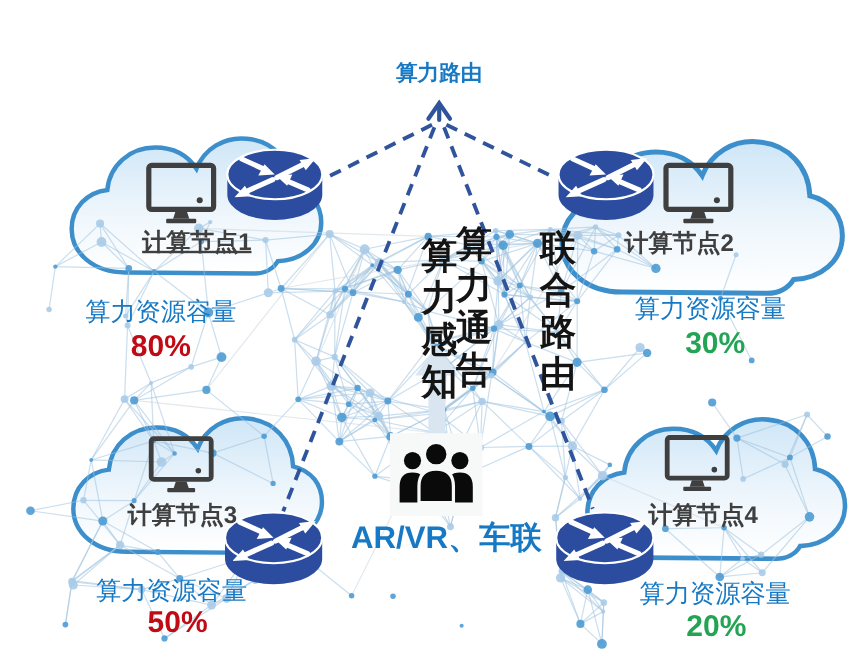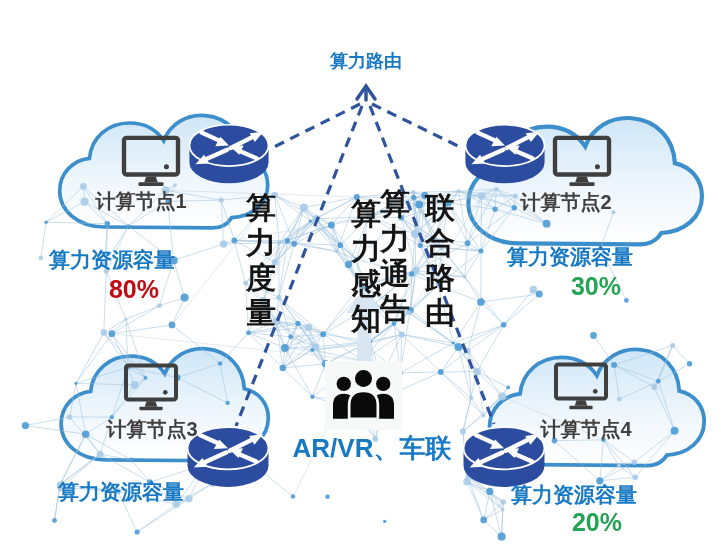--- a/index.html
+++ b/index.html
@@ -4,21 +4,21 @@
 <style>
   html,body{margin:0;padding:0;background:#ffffff;}
   #stage{position:relative;width:721px;height:550px;overflow:hidden;background:#ffffff;
          font-family:"Liberation Sans",sans-serif;}
   #gfx{position:absolute;left:0;top:0;}
   .abs{position:absolute;}
   .title{font-size:18px;font-weight:bold;color:var(--accent_blue);text-align:center;}
   .pillar{width:34px;font-size:30px;line-height:35px;font-weight:bold;color:var(--pillar_black);
           text-align:center;word-break:break-all;}
   .node-label{width:140px;font-size:20px;font-weight:bold;color:var(--text_dark);text-align:center;}
-  .cap-label{width:170px;font-size:21px;font-weight:bold;color:var(--accent_blue);}
+  .cap-label{width:170px;font-size:21px;font-weight:normal;color:var(--accent_blue);text-align:center;}
   .cap-value{width:170px;font-size:25px;font-weight:bold;text-align:center;}
   .app-line{width:220px;font-size:26px;font-weight:bold;color:var(--accent_blue);text-align:center;line-height:29px;}
   .cloud-shape{stroke:var(--cloud_stroke);stroke-width:4;fill:url(#cloudGrad);}
   .router-body{fill:var(--router_blue);}
   .router-top{fill:var(--router_blue);stroke:#ffffff;stroke-width:2;}
   .router-arrow{stroke:#ffffff;stroke-width:5;stroke-linecap:round;fill:none;}
   .router-head{fill:#ffffff;stroke:none;}
   .mon-stroke{stroke:var(--text_dark);stroke-width:4.5;fill:none;}
   .mon-fill{fill:var(--text_dark);stroke:none;}
   .dash{stroke:var(--dash_blue);stroke-width:3.2;stroke-dasharray:10 7;fill:none;}
@@ -857,35 +857,35 @@
     <use href="#monitor" x="551" y="134" width="62" height="54"></use>
     <use href="#monitor" x="122" y="362" width="58" height="50"></use>
     <use href="#monitor" x="552" y="361" width="58" height="50"></use>
 
     <rect class="people-bg" x="325" y="361" width="77" height="69"></rect>
     <use href="#people" x="329" y="365" width="69" height="61"></use>
   </svg>
 
   <div class="abs title" style="left:296px;top:49px;width:140px;">算力路由</div>
 
-  <div class="abs pillar" style="left:244px;top:190px;">算力度量</div>
   <div class="abs pillar" style="left:310px;top:196px;margin-left:39px;">算力感知</div>
   <div class="abs pillar" style="left:378px;top:186px;">算力通告</div>
-  <div class="abs pillar" style="left:423px;top:190px;">联合路由</div>
-
-  <div class="abs node-label" style="left:71px;top:188px;">计算节点1</div>
+  <div class="abs pillar" style="left:448px;top:190px;">联合路由</div>
+
+  <div class="abs node-label" style="left:94px;top:188px;text-decoration:underline;">计算节点1</div>
   <div class="abs cap-label" style="left:49px;top:246px;">算力资源容量</div>
   <div class="abs cap-value" style="left: 49px; top: 275px; color: rgb(192, 10, 20);">80%</div>
 
   <div class="abs node-label" style="left:496px;top:189px;">计算节点2</div>
   <div class="abs cap-label" style="left:507px;top:243px;">算力资源容量</div>
   <div class="abs cap-value" style="left: 511px; top: 272px; color: rgb(35, 164, 85);">30%</div>
 
   <div class="abs node-label" style="left:82px;top:416px;">计算节点3</div>
   <div class="abs cap-label" style="left:58px;top:478px;">算力资源容量</div>
+  <div class="abs cap-value" style="left: 63px; top: 505px; color: rgb(192, 10, 20);">50%</div>
 
   <div class="abs node-label" style="left:516px;top:416px;text-align:center;">计算节点4</div>
   <div class="abs cap-label" style="left:511px;top:481px;">算力资源容量</div>
   <div class="abs cap-value" style="left: 512px; top: 508px; color: rgb(35, 164, 85);">20%</div>
 
   <div class="abs app-line" style="left:262px;top:434px;">AR/VR、车联</div>
 
 </div>
 
 </body></html>

